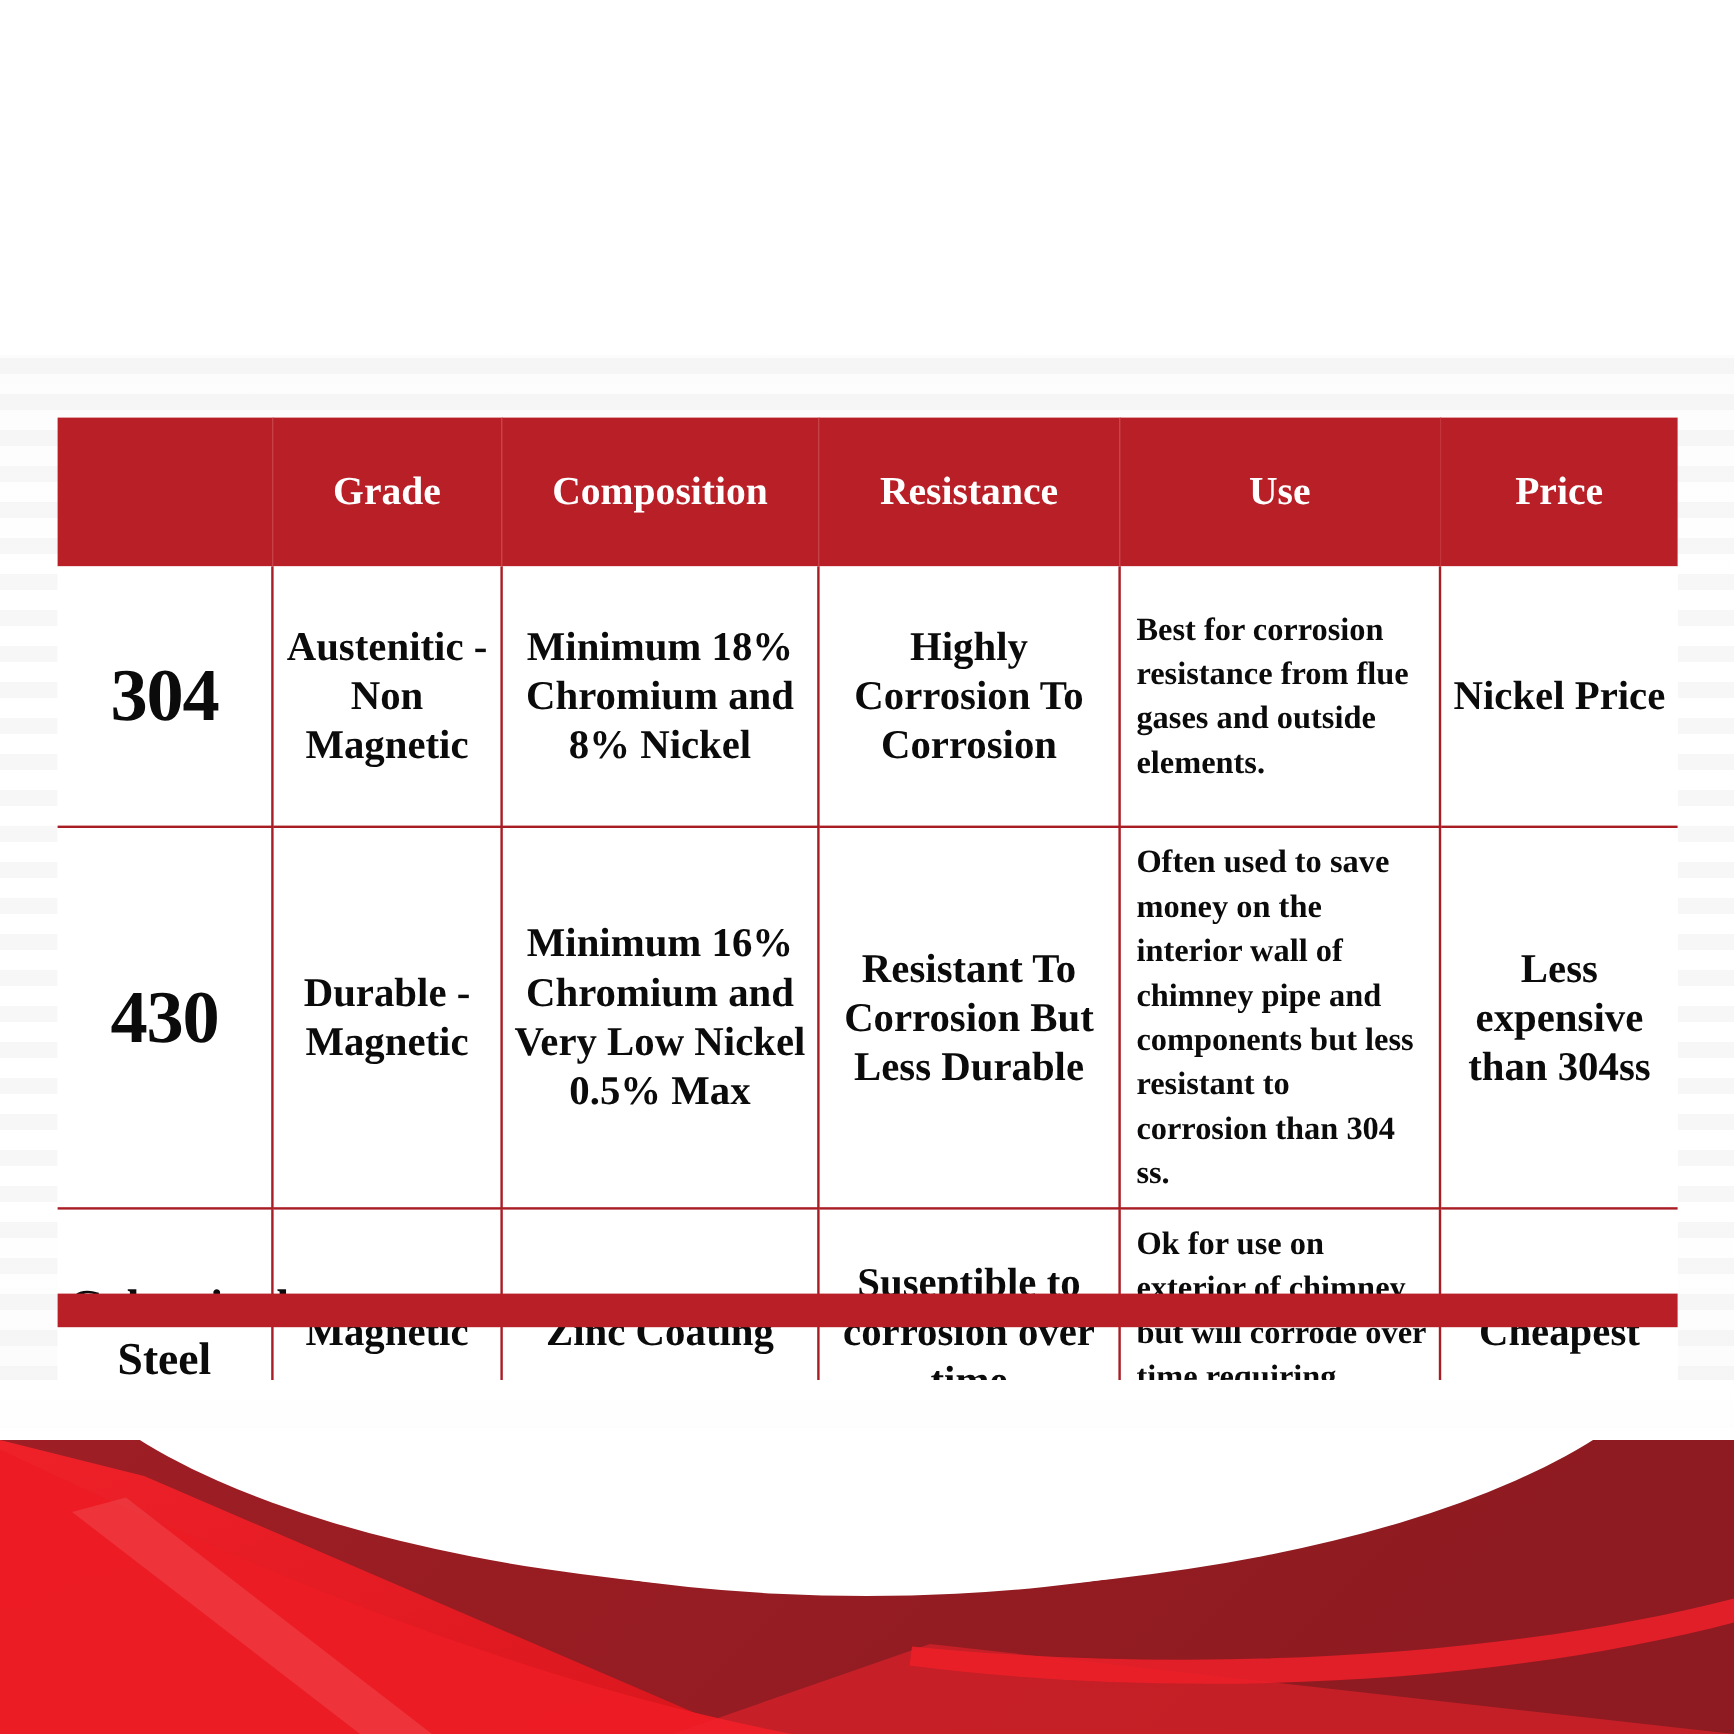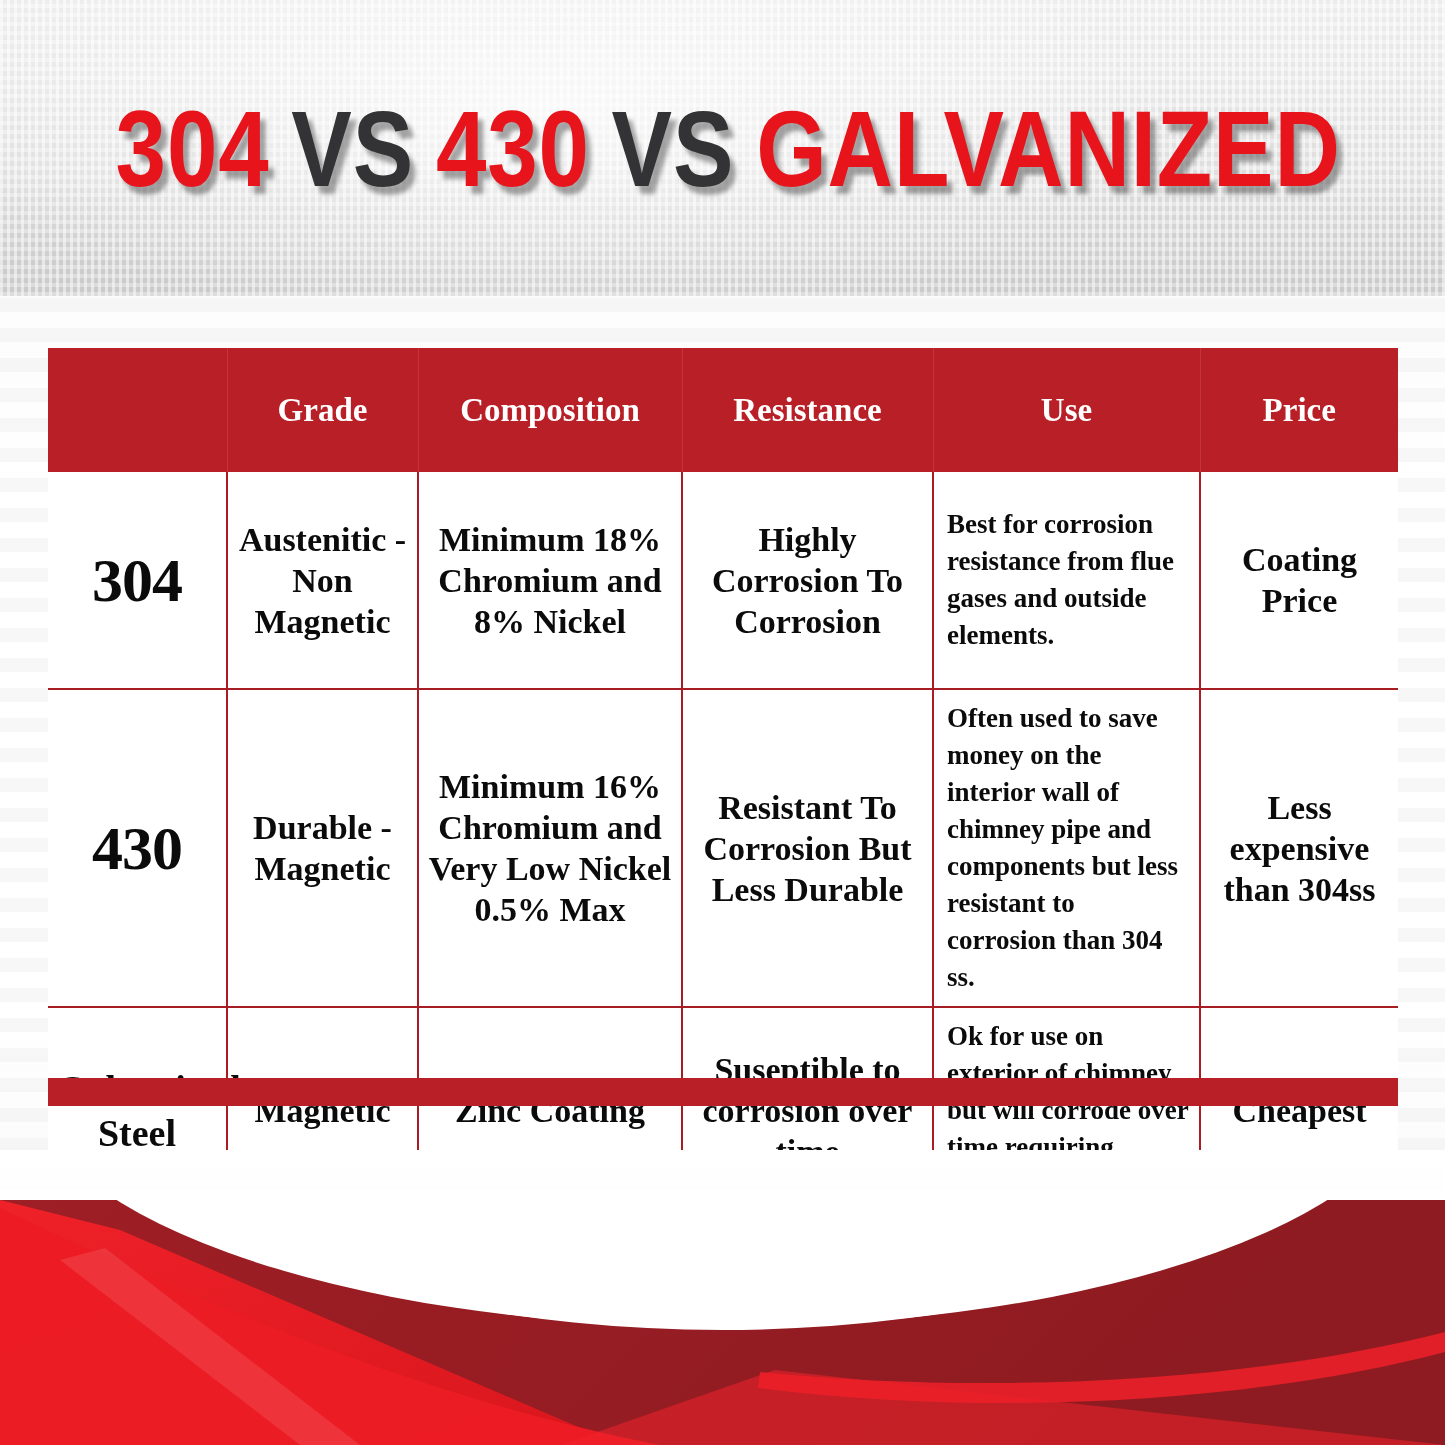--- a/index.html
+++ b/index.html
@@ -192,27 +192,20 @@
     width: 1445px;
     height: 60px;
     background: linear-gradient(180deg, #ffffff 0%, #fdfdfd 100%);
   }
 </style>
 </head>
 <body>
 
 <div class="page">
 
-  <div class="banner">
-    <div class="banner-texture"></div>
-    <div class="banner-sheen"></div>
-    <div class="title">
-      <span class="red">304</span><span class="sp"></span><span class="dark">VS</span><span class="sp"></span><span class="red">430</span><span class="sp"></span><span class="dark">VS</span><span class="sp"></span><span class="red">GALVANIZED</span>
-    </div>
-  </div>
 
   <div class="mid-bg"></div>
 
   <div class="table-wrap">
     <table class="cmp">
       <colgroup>
         <col class="c0">
           <col class="c1">
           <col class="c2">
           <col class="c3">
@@ -229,21 +222,21 @@
           <th>Price</th>
         </tr>
       </thead>
       <tbody>
         <tr class="row-304">
           <td class="first-col grade-num">304</td>
           <td class="cell-md">Austenitic - Non Magnetic</td>
           <td class="cell-md">Minimum 18% Chromium and 8% Nickel</td>
           <td class="cell-md">Highly Corrosion To Corrosion</td>
           <td class="cell-use">Best for corrosion resistance from flue gases and outside elements.</td>
-          <td class="cell-md">Coating Price</td>
+          <td class="cell-md">Nickel Price</td>
         </tr>
         <tr class="row-430">
           <td class="first-col grade-num">430</td>
           <td class="cell-md">Durable - Magnetic</td>
           <td class="cell-md">Minimum 16% Chromium and Very Low Nickel 0.5% Max</td>
           <td class="cell-md">Resistant To Corrosion But Less Durable</td>
           <td class="cell-use">Often used to save money on the interior wall of chimney pipe and components but less resistant to corrosion than 304 ss.</td>
           <td class="cell-md">Less expensive than 304ss</td>
         </tr>
         <tr class="row-galv">

